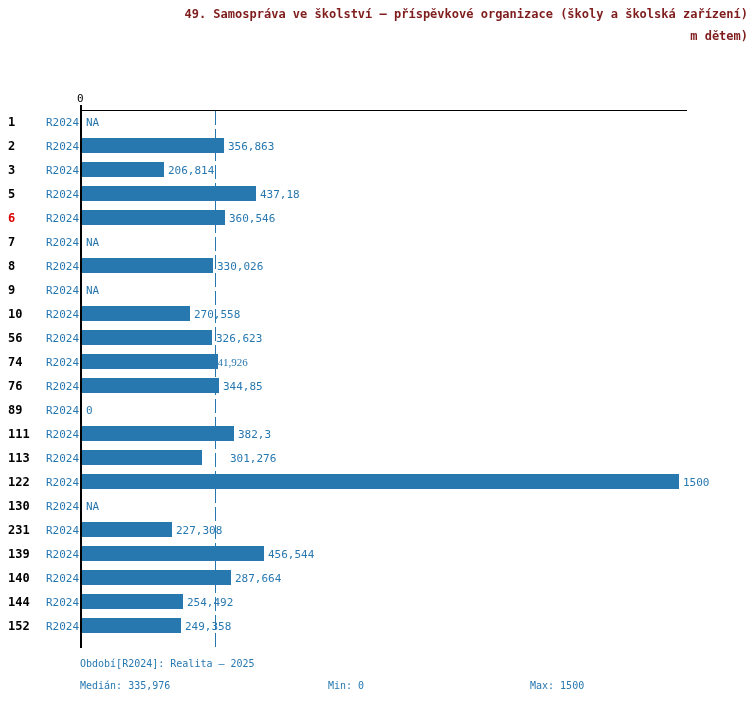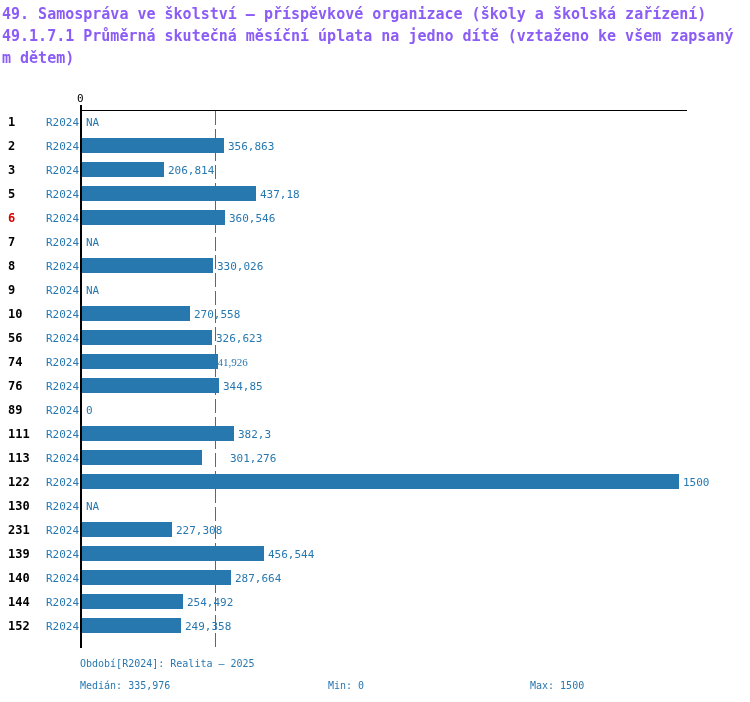--- a/index.html
+++ b/index.html
@@ -7,25 +7,26 @@
   #stage {
     position: relative;
     width: 750px;
     height: 702px;
     background: #ffffff;
     overflow: hidden;
   }
   
   #header { position: absolute; left: 2px; top: 3px; width: 746px; color: #000; }
   .title-line {
-    font-size: 15px;
+    font-size: 12px;
     font-weight: bold;
     line-height: 22px;
     white-space: pre;
-    color: #8b5cf6;
+    color: #7f1d1d;
+    text-align: right;
   }
   #meta-line {
     font-size: 10px;
     line-height: 14px;
     margin-top: 1px;
     color: #000;
     white-space: pre;
   }
   
   #zero-tick-label {
@@ -79,21 +80,20 @@
   #footer-min    { left: 328px; top: 679px; }
   #footer-max    { left: 530px; top: 679px; }
 </style>
 </head>
 <body>
 
 <div id="stage">
 
   <div id="header">
     <div class="title-line">49. Samospráva ve školství – příspěvkové organizace (školy a školská zařízení)</div>
-    <div class="title-line">49.1.7.1 Průměrná skutečná měsíční úplata na jedno dítě (vztaženo ke všem zapsaný</div>
     <div class="title-line">m dětem)</div>
   </div>
 
   <div id="zero-tick-label">0</div>
   <div id="y-axis-line"></div>
   <div id="x-axis-line"></div>
   <div id="median-line" style="left: 215px;"></div>
 
   <div id="rows">
       <div class="row">

